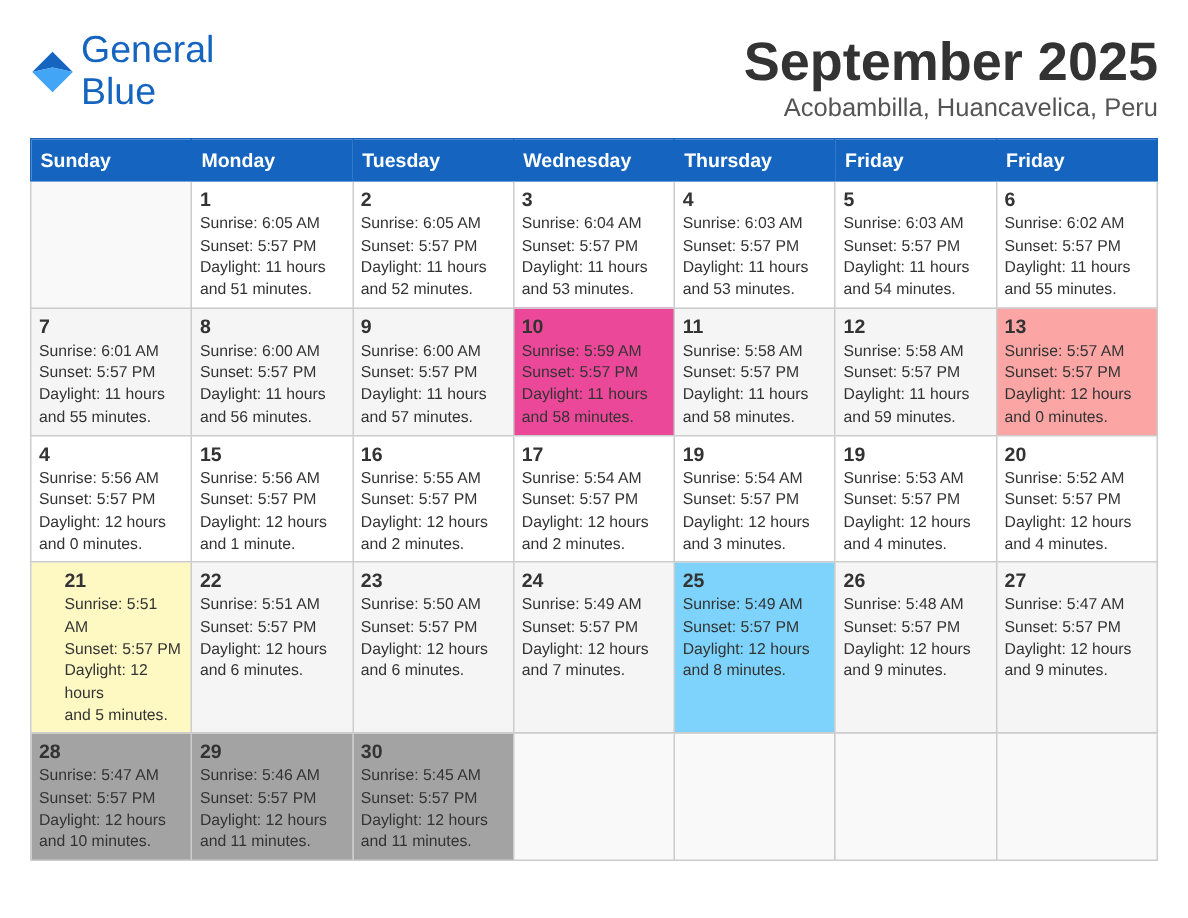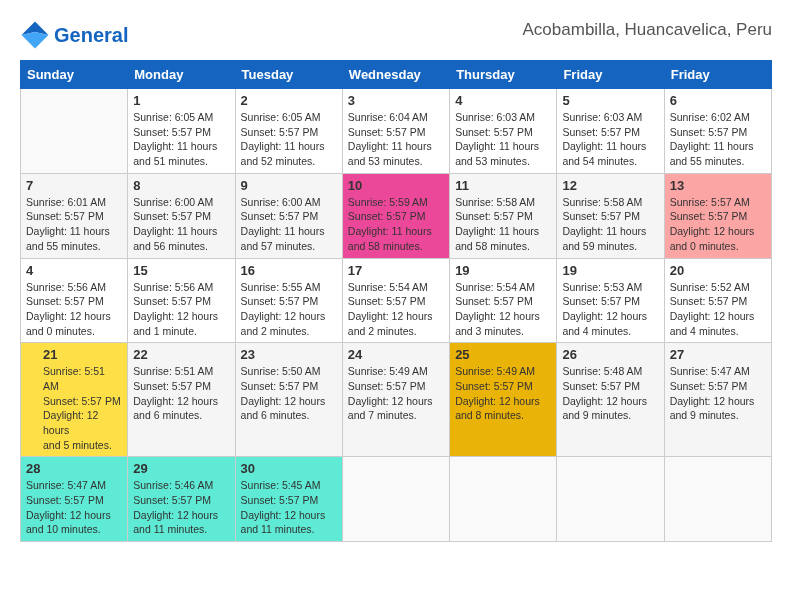--- a/index.html
+++ b/index.html
@@ -15,22 +15,22 @@
       justify-content: space-between;
       align-items: flex-start;
       margin-bottom: 10px;
     }
     .logo {
       display: flex;
       align-items: center;
       gap: 4px;
     }
     .logo-text {
-      font-size: 20px;
-      font-weight: bold;
+      font-size: 25px;
+      font-weight: normal;
       color: #333;
       line-height: 1.1;
     }
     .logo-text span {
       color: #1565c0;
     }
     .logo-icon {
       width: 30px;
       height: 30px;
     }
@@ -95,23 +95,25 @@
 <body>
 
 <div class="header">
   <div class="logo">
     <svg class="logo-icon" viewBox="0 0 40 40">
       <polygon points="20,2 38,20 20,16 2,20" fill="#1565c0"></polygon>
       <polygon points="20,16 38,20 20,38 2,20" fill="#42a5f5"></polygon>
     </svg>
     <div class="logo-text">
       <div><span>General</span></div>
+      <div><span style="color:#1565c0">Blue</span></div>
     </div>
   </div>
   <div class="title-block">
+    <div class="month-title">September 2025</div>
     <div class="location">Acobambilla, Huancavelica, Peru</div>
   </div>
 </div>
 
 <table>
   <thead>
     <tr>
     <th>Sunday</th>
         <th>Monday</th>
         <th>Tuesday</th>
@@ -203,50 +205,50 @@
         <td>
           <span class="day-number">19</span>
           <div class="day-info">Sunrise: 5:53 AM<br>Sunset: 5:57 PM<br>Daylight: 12 hours<br>and 4 minutes.</div>
         </td>
         <td>
           <span class="day-number">20</span>
           <div class="day-info">Sunrise: 5:52 AM<br>Sunset: 5:57 PM<br>Daylight: 12 hours<br>and 4 minutes.</div>
         </td>
       </tr>
       <tr style="background: rgb(245, 245, 245);">
-        <td style="background: #fde047; padding-left: 22px;">
+        <td style="background: #fef9c3; padding-left: 22px;">
           <span class="day-number">21</span>
           <div class="day-info">Sunrise: 5:51 AM<br>Sunset: 5:57 PM<br>Daylight: 12 hours<br>and 5 minutes.</div>
         </td>
         <td style="background: rgb(245, 245, 245);">
           <span class="day-number">22</span>
           <div class="day-info">Sunrise: 5:51 AM<br>Sunset: 5:57 PM<br>Daylight: 12 hours<br>and 6 minutes.</div>
         </td>
         <td style="background: rgb(245, 245, 245);">
           <span class="day-number">23</span>
           <div class="day-info">Sunrise: 5:50 AM<br>Sunset: 5:57 PM<br>Daylight: 12 hours<br>and 6 minutes.</div>
         </td>
         <td style="background: rgb(245, 245, 245);">
           <span class="day-number">24</span>
           <div class="day-info">Sunrise: 5:49 AM<br>Sunset: 5:57 PM<br>Daylight: 12 hours<br>and 7 minutes.</div>
         </td>
-        <td style="background: #eab308;">
+        <td style="background: #7dd3fc;">
           <span class="day-number">25</span>
           <div class="day-info">Sunrise: 5:49 AM<br>Sunset: 5:57 PM<br>Daylight: 12 hours<br>and 8 minutes.</div>
         </td>
         <td style="background: rgb(245, 245, 245);">
           <span class="day-number">26</span>
           <div class="day-info">Sunrise: 5:48 AM<br>Sunset: 5:57 PM<br>Daylight: 12 hours<br>and 9 minutes.</div>
         </td>
         <td style="background: rgb(245, 245, 245);">
           <span class="day-number">27</span>
           <div class="day-info">Sunrise: 5:47 AM<br>Sunset: 5:57 PM<br>Daylight: 12 hours<br>and 9 minutes.</div>
         </td>
       </tr>
-      <tr style="background: #5eead4;">
+      <tr style="background: #a3a3a3;">
         <td>
           <span class="day-number">28</span>
           <div class="day-info">Sunrise: 5:47 AM<br>Sunset: 5:57 PM<br>Daylight: 12 hours<br>and 10 minutes.</div>
         </td>
         <td>
           <span class="day-number">29</span>
           <div class="day-info">Sunrise: 5:46 AM<br>Sunset: 5:57 PM<br>Daylight: 12 hours<br>and 11 minutes.</div>
         </td>
         <td>
           <span class="day-number">30</span>

